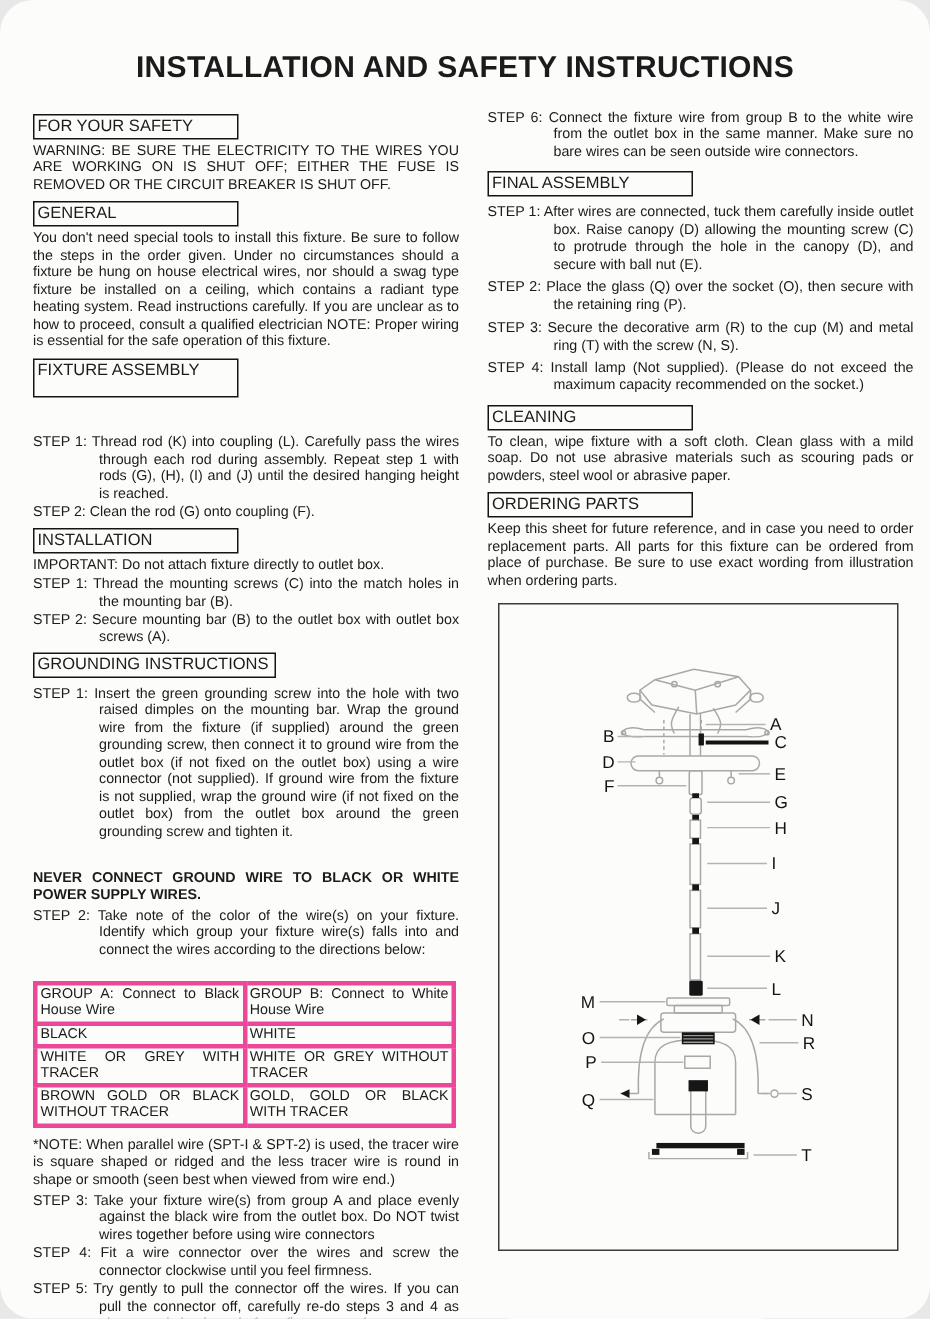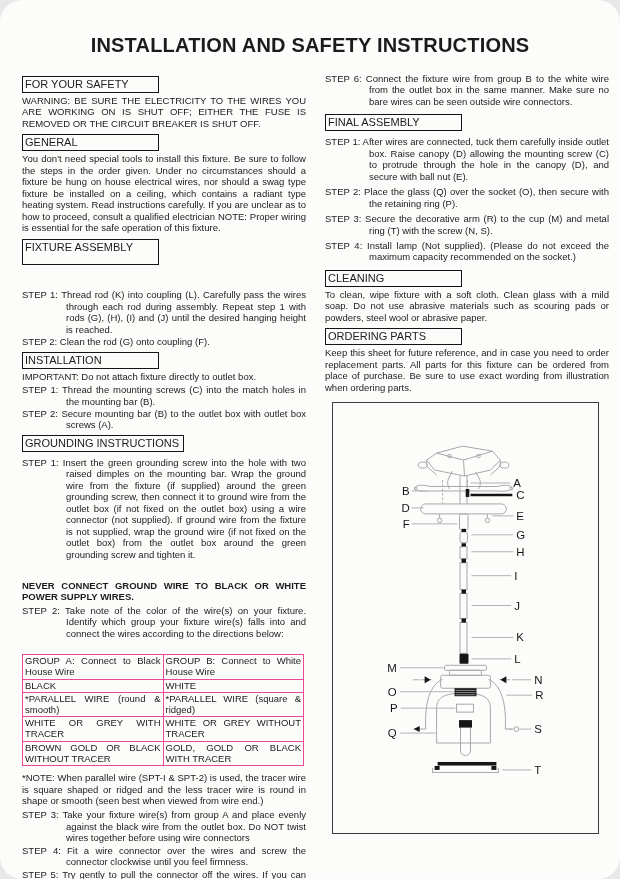--- a/index.html
+++ b/index.html
@@ -34,21 +34,21 @@
   p { margin:0 0 1px 0; }
   .para { margin-bottom:2px; }
   .step { padding-left:44px; text-indent:-44px; margin-bottom:1px; }
   .col-right .step { margin-bottom:4px; }
   .sl { font-weight:normal; }
   .never { font-weight:bold; margin:20px 0 2px 0; }
   .mt3 { margin-top:3px; }
 
   table.wires { border-collapse:collapse; width:282px; margin:15px 0 6px 0; table-layout:fixed; }
   table.wires td {
-    border:1px solid #ec4899; width:50%;
+    border:3px solid #ec4899; width:50%;
     padding:0 2px 1px 2px; vertical-align:top;
     font-size:9.5px; line-height:11.2px; text-align:justify;
   }
 
   .diagram-frame {
     box-sizing:border-box; width:267px; height:432px;
     border:1.4px solid #3c3c3c; margin:9px 0 0 7px; background:#fcfcfb;
   }
   .diagram-frame svg { display:block; width:100%; height:100%; }
   svg text { font-family:"Liberation Sans", sans-serif; font-size:11.5px; fill:#141414; }
@@ -88,24 +88,20 @@
 
     <table class="wires">
       <tbody>
         <tr>
           <td>GROUP A: Connect to Black House Wire</td>
           <td>GROUP B: Connect to White House Wire</td>
         </tr>
         <tr>
           <td>BLACK</td>
           <td>WHITE</td>
-        </tr>
-        <tr>
-          <td>*PARALLEL WIRE (round &amp; smooth)</td>
-          <td>*PARALLEL WIRE (square &amp; ridged)</td>
         </tr>
         <tr>
           <td>WHITE OR GREY WITH TRACER</td>
           <td>WHITE OR GREY WITHOUT TRACER</td>
         </tr>
         <tr>
           <td>BROWN GOLD OR BLACK WITHOUT TRACER</td>
           <td>GOLD, GOLD OR BLACK WITH TRACER</td>
         </tr>
       </tbody>

